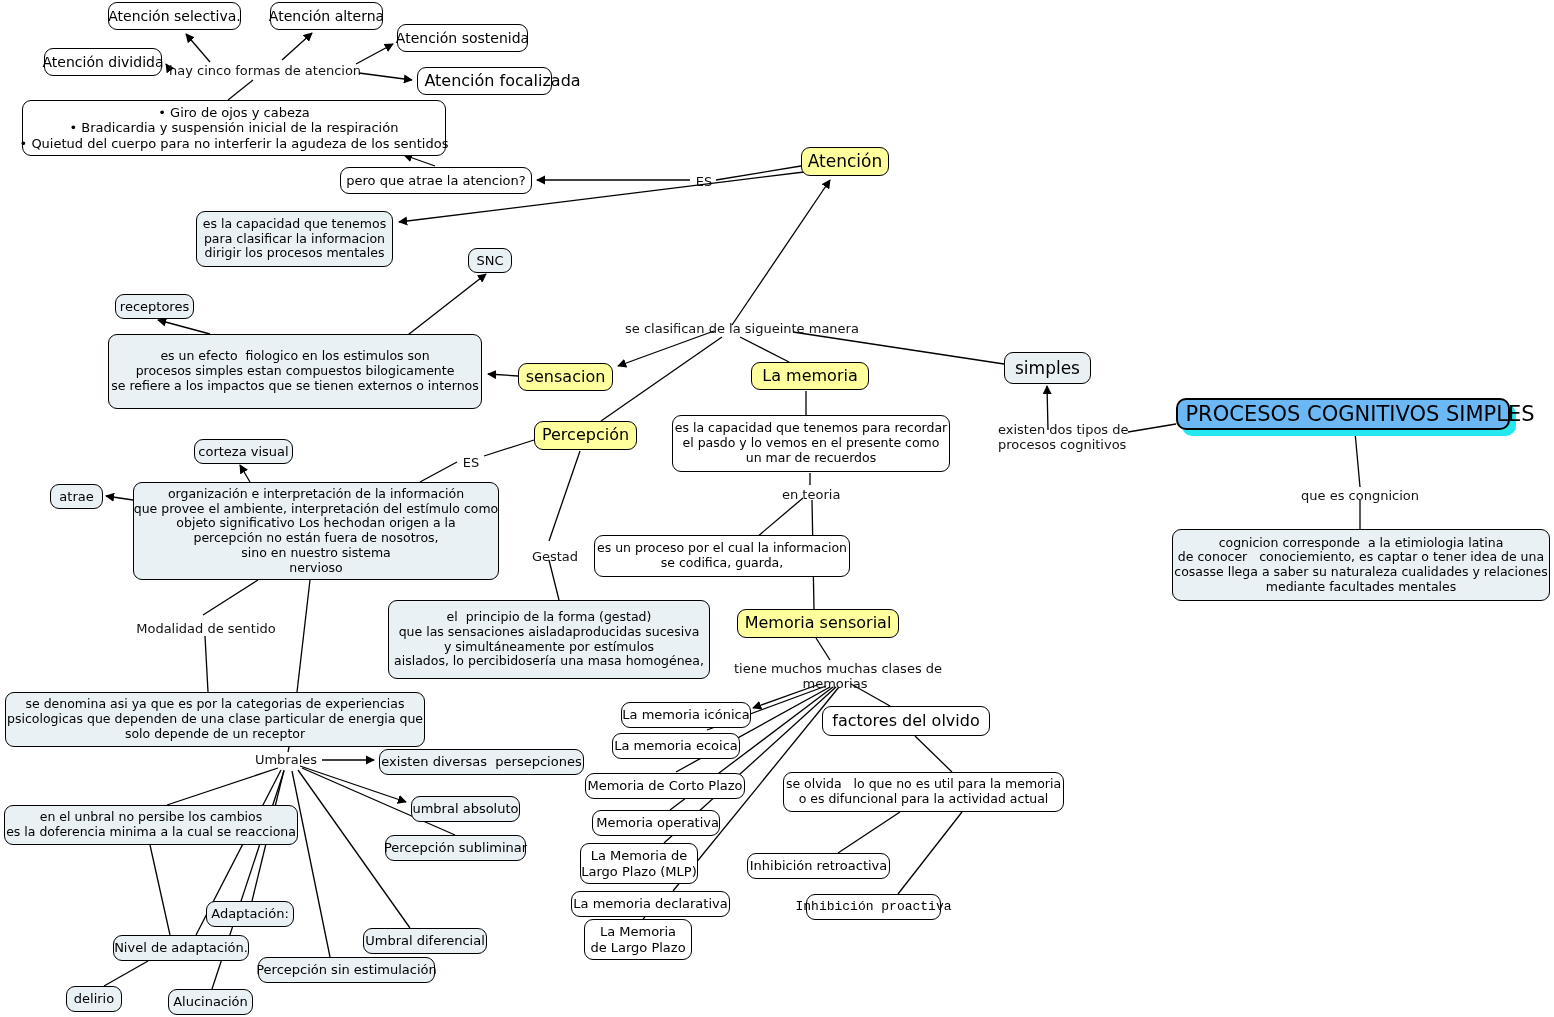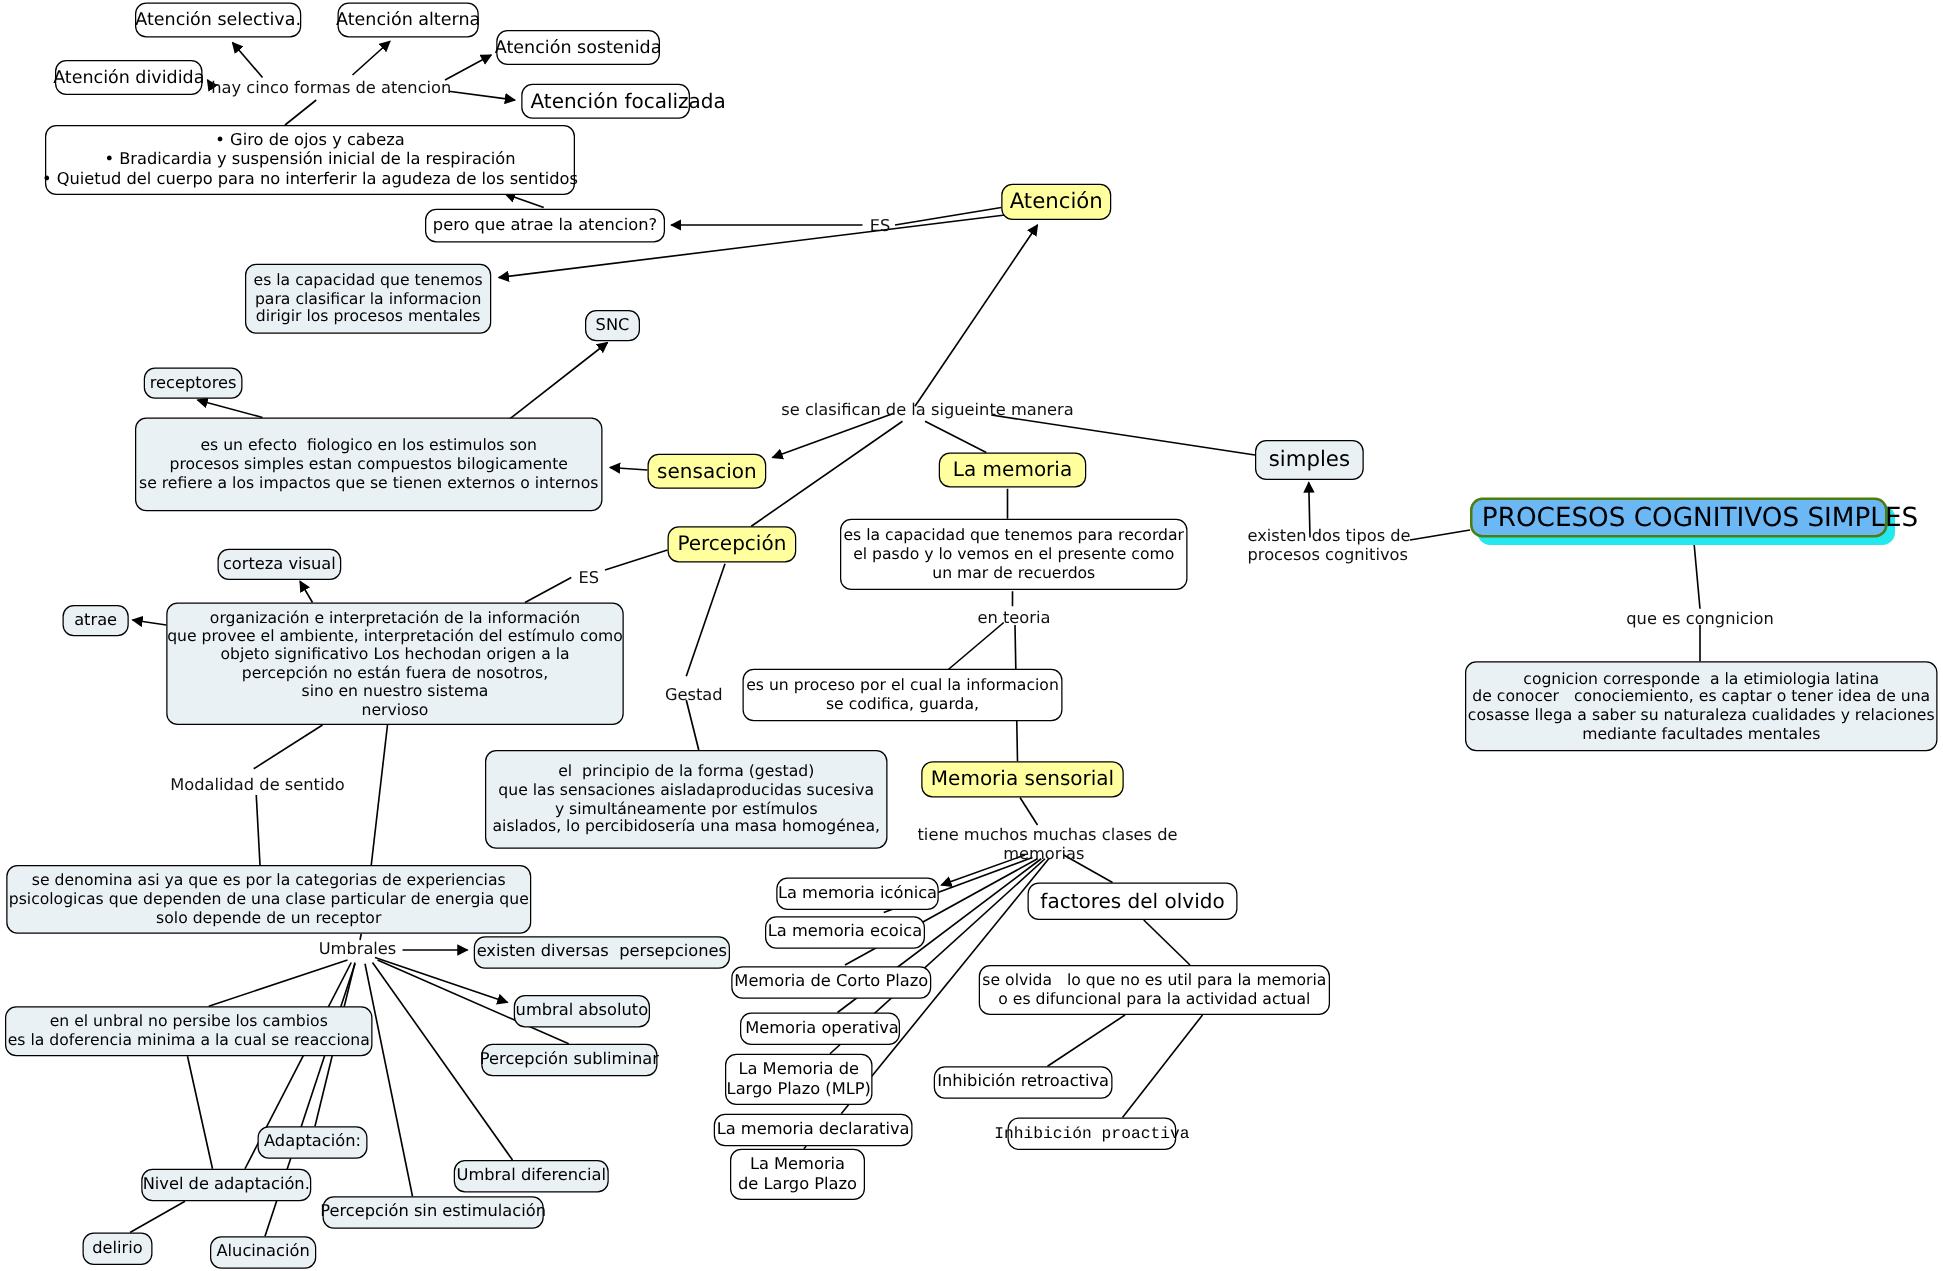--- a/index.html
+++ b/index.html
@@ -6,21 +6,21 @@
   html,body{margin:0;padding:0;background:#ffffff;}
   body{font-family:"DejaVu Sans","Liberation Sans",sans-serif;}
   #canvas{position:relative;width:1554px;height:1017px;overflow:hidden;background:#fff;}
   svg#edges{position:absolute;left:0;top:0;width:1554px;height:1017px;pointer-events:none;}
   .node{position:absolute;box-sizing:border-box;display:flex;align-items:center;justify-content:center;
         text-align:center;border:1px solid #000;border-radius:9px;background:#ffffff;color:#000000;
         line-height:1.18;white-space:pre;}
   .n-plain{background:#ffffff;}
   .n-blue{background:#eaf1f4;}
   .n-yellow{background:#ffff9e;}
-  .n-title{background:#6cb8f5;border:2px solid #4d7c0f;border-radius:10px;font-size:21px;
+  .n-title{background:#6cb8f5;border:2px solid #000000;border-radius:10px;font-size:21px;
            box-shadow:6px 6px 0 0 #25e8ef;padding-left:34px;}
   .lbl{position:absolute;color:#111;white-space:pre;text-align:center;line-height:1.18;}
 </style>
 </head>
 <body>
 
 <div id="canvas">
 
   <svg id="edges" viewBox="0 0 1554 1017">
     <defs>
@@ -97,42 +97,42 @@
       <path d="M 148,961 L 104,986"></path>
     </g>
   </svg>
 
   <div id="nodes-layer">
       <div class="node n-plain" style="left: 108px; top: 2px; width: 133px; min-height: 28px; font-size: 14px;"><span>Atención selectiva.</span></div>
       <div class="node n-plain" style="left: 270px; top: 2px; width: 113px; min-height: 28px; font-size: 14px;"><span>Atención alterna</span></div>
       <div class="node n-plain" style="left: 397px; top: 24px; width: 131px; min-height: 28px; font-size: 14px;"><span>Atención sostenida</span></div>
       <div class="node n-plain" style="left: 44px; top: 48px; width: 118px; min-height: 28px; font-size: 14px;"><span>Atención dividida</span></div>
       <div class="node n-plain" style="left: 417px; top: 67px; width: 135px; min-height: 28px; font-size: 16px; padding-left: 36px;"><span>Atención focalizada</span></div>
-      <div class="node n-plain" style="left: 22px; top: 100px; width: 424px; min-height: 56px; font-size: 13px; margin-left: 14px;"><span>• Giro de ojos y cabeza
+      <div class="node n-plain" style="left: 22px; top: 100px; width: 424px; min-height: 56px; font-size: 13px;"><span>• Giro de ojos y cabeza
 • Bradicardia y suspensión inicial de la respiración
 • Quietud del cuerpo para no interferir la agudeza de los sentidos</span></div>
       <div class="node n-plain" style="left: 340px; top: 167px; width: 192px; min-height: 27px; font-size: 13px;"><span>pero que atrae la atencion?</span></div>
       <div class="node n-yellow" style="left: 801px; top: 147px; width: 88px; min-height: 29px; font-size: 17px;"><span>Atención</span></div>
       <div class="node n-blue" style="left: 196px; top: 211px; width: 197px; min-height: 56px; font-size: 12.5px;"><span>es la capacidad que tenemos
 para clasificar la informacion
 dirigir los procesos mentales</span></div>
       <div class="node n-blue" style="left: 468px; top: 248px; width: 44px; min-height: 25px; font-size: 13px;"><span>SNC</span></div>
       <div class="node n-blue" style="left: 115px; top: 294px; width: 79px; min-height: 25px; font-size: 13px;"><span>receptores</span></div>
       <div class="node n-blue" style="left: 108px; top: 334px; width: 374px; min-height: 75px; font-size: 12.5px;"><span>es un efecto  fiologico en los estimulos son
 procesos simples estan compuestos bilogicamente
 se refiere a los impactos que se tienen externos o internos</span></div>
       <div class="node n-yellow" style="left: 518px; top: 363px; width: 95px; min-height: 28px; font-size: 16px;"><span>sensacion</span></div>
       <div class="node n-yellow" style="left: 751px; top: 362px; width: 118px; min-height: 28px; font-size: 16px;"><span>La memoria</span></div>
       <div class="node n-blue" style="left: 1004px; top: 352px; width: 87px; min-height: 32px; font-size: 17px;"><span>simples</span></div>
       <div class="node n-title" style="left: 1176px; top: 398px; width: 334px; min-height: 32px; font-size: 21px;"><span>PROCESOS COGNITIVOS SIMPLES</span></div>
       <div class="node n-yellow" style="left: 534px; top: 421px; width: 103px; min-height: 29px; font-size: 16px;"><span>Percepción</span></div>
       <div class="node n-plain" style="left: 672px; top: 415px; width: 278px; min-height: 57px; font-size: 12.5px;"><span>es la capacidad que tenemos para recordar
 el pasdo y lo vemos en el presente como
 un mar de recuerdos</span></div>
-      <div class="node n-blue" style="left: 174px; top: 439px; width: 99px; min-height: 25px; font-size: 13px;"><span>corteza visual</span></div>
+      <div class="node n-blue" style="left: 194px; top: 439px; width: 99px; min-height: 25px; font-size: 13px;"><span>corteza visual</span></div>
       <div class="node n-blue" style="left: 50px; top: 484px; width: 53px; min-height: 25px; font-size: 13px;"><span>atrae</span></div>
       <div class="node n-blue" style="left: 133px; top: 482px; width: 366px; min-height: 98px; font-size: 12.5px;"><span>organización e interpretación de la información
 que provee el ambiente, interpretación del estímulo como
 objeto significativo Los hechodan origen a la
 percepción no están fuera de nosotros,
 sino en nuestro sistema
 nervioso</span></div>
       <div class="node n-blue" style="left: 1172px; top: 529px; width: 378px; min-height: 72px; font-size: 12.5px;"><span>cognicion corresponde  a la etimiologia latina
 de conocer   conociemiento, es captar o tener idea de una
 cosasse llega a saber su naturaleza cualidades y relaciones

